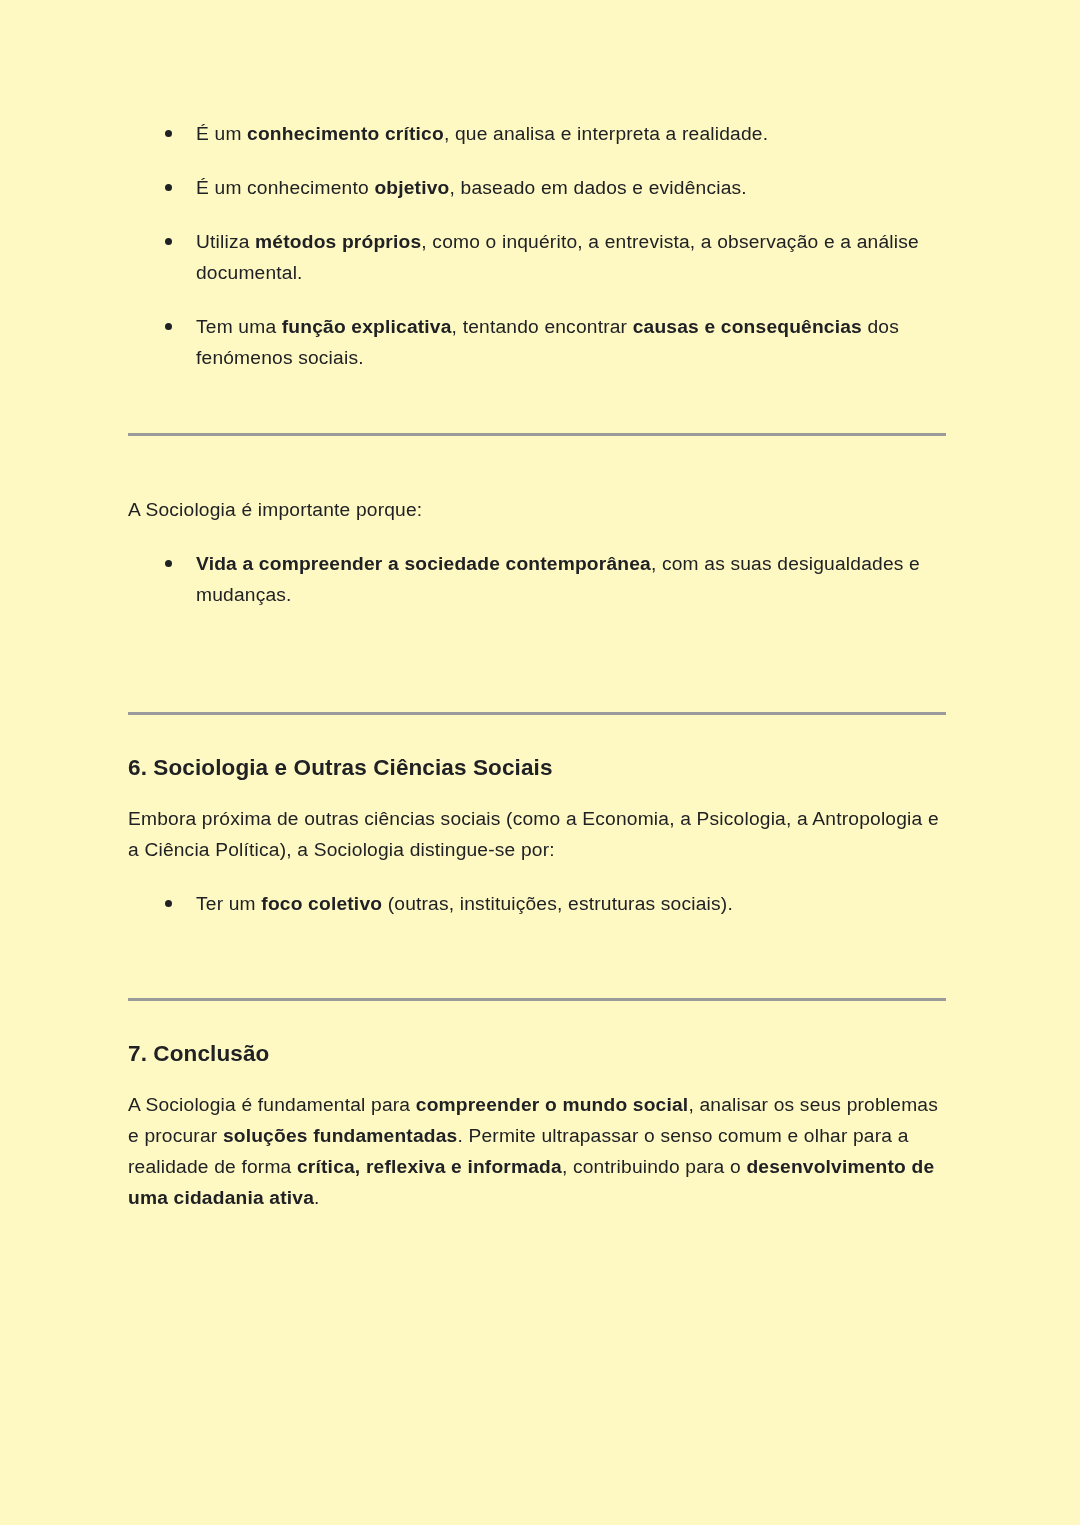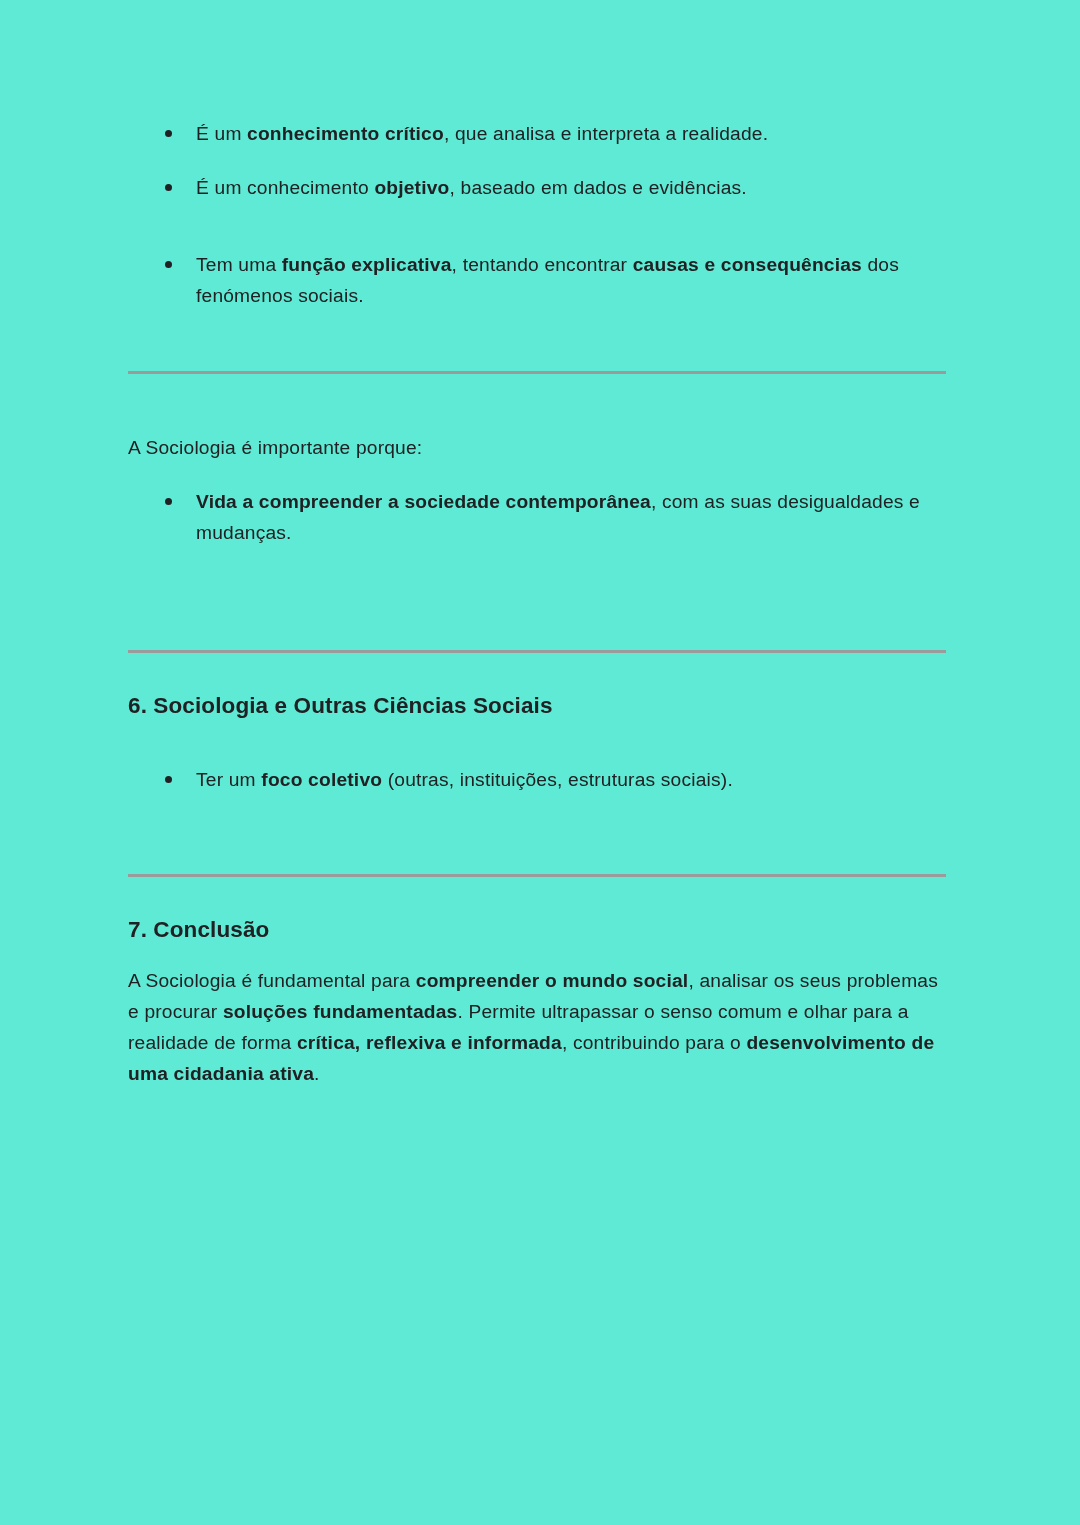--- a/index.html
+++ b/index.html
@@ -12,21 +12,21 @@
     width: 1080px;
     height: 1525px;
     font-family: "Liberation Sans", sans-serif;
     color: #202124;
     -webkit-font-smoothing: antialiased;
   }
   .page {
     position: relative;
     width: 1080px;
     height: 1525px;
-    background: #5eead4;
+    background: #fef9c3;
     box-sizing: border-box;
     padding: 0;
     overflow: hidden;
   }
   .content {
     position: absolute;
     left: 128px;
     top: 118px;
     width: 818px;
   }
@@ -92,20 +92,21 @@
 <body>
 
 <div class="page">
   <div class="content">
 
     <ul class="bullets">
     <li><span class="bullet-dot"></span><span><span>É um </span><b>conhecimento crítico</b><span>, que analisa e interpreta a realidade.</span></span></li>
         <li class="gap-li" aria-hidden="true"></li>
         <li><span class="bullet-dot"></span><span><span>É um conhecimento </span><b>objetivo</b><span>, baseado em dados e evidências.</span></span></li>
         <li class="gap-li" aria-hidden="true"></li>
+        <li><span class="bullet-dot"></span><span><span>Utiliza </span><b>métodos próprios</b><span>, como o inquérito, a entrevista, a observação e a análise documental.</span></span></li>
         <li class="gap-li" aria-hidden="true"></li>
         <li><span class="bullet-dot"></span><span><span>Tem uma </span><b>função explicativa</b><span>, tentando encontrar </span><b>causas e consequências</b><span> dos fenómenos sociais.</span></span></li>
       </ul>
 
     <div class="sp-after-list"></div>
     <hr class="rule">
     <div class="sp-after-rule"></div>
 
     <div class="sp-heading-para"></div>
     <p class="para">A Sociologia é importante porque:</p>
@@ -115,20 +116,21 @@
         <li class="gap-li" aria-hidden="true"></li>
         <li class="gap-li" aria-hidden="true"></li>
       </ul>
 
     <div class="sp-list-rule"></div>
     <hr class="rule">
     <div class="sp-after-rule"></div>
 
     <h2 class="heading">6. Sociologia e Outras Ciências Sociais</h2>
     <div class="sp-heading-para"></div>
+    <p class="para">Embora próxima de outras ciências sociais (como a Economia, a Psicologia, a Antropologia e a Ciência Política), a Sociologia distingue-se por:</p>
     <div class="sp-para-list"></div>
     <ul class="bullets">
     <li><span class="bullet-dot"></span><span><span>Ter um </span><b>foco coletivo</b><span> (outras, instituições, estruturas sociais).</span></span></li>
         <li class="gap-li" aria-hidden="true"></li>
       </ul>
 
     <div class="sp-list-rule"></div>
     <hr class="rule">
     <div class="sp-after-rule"></div>
 

